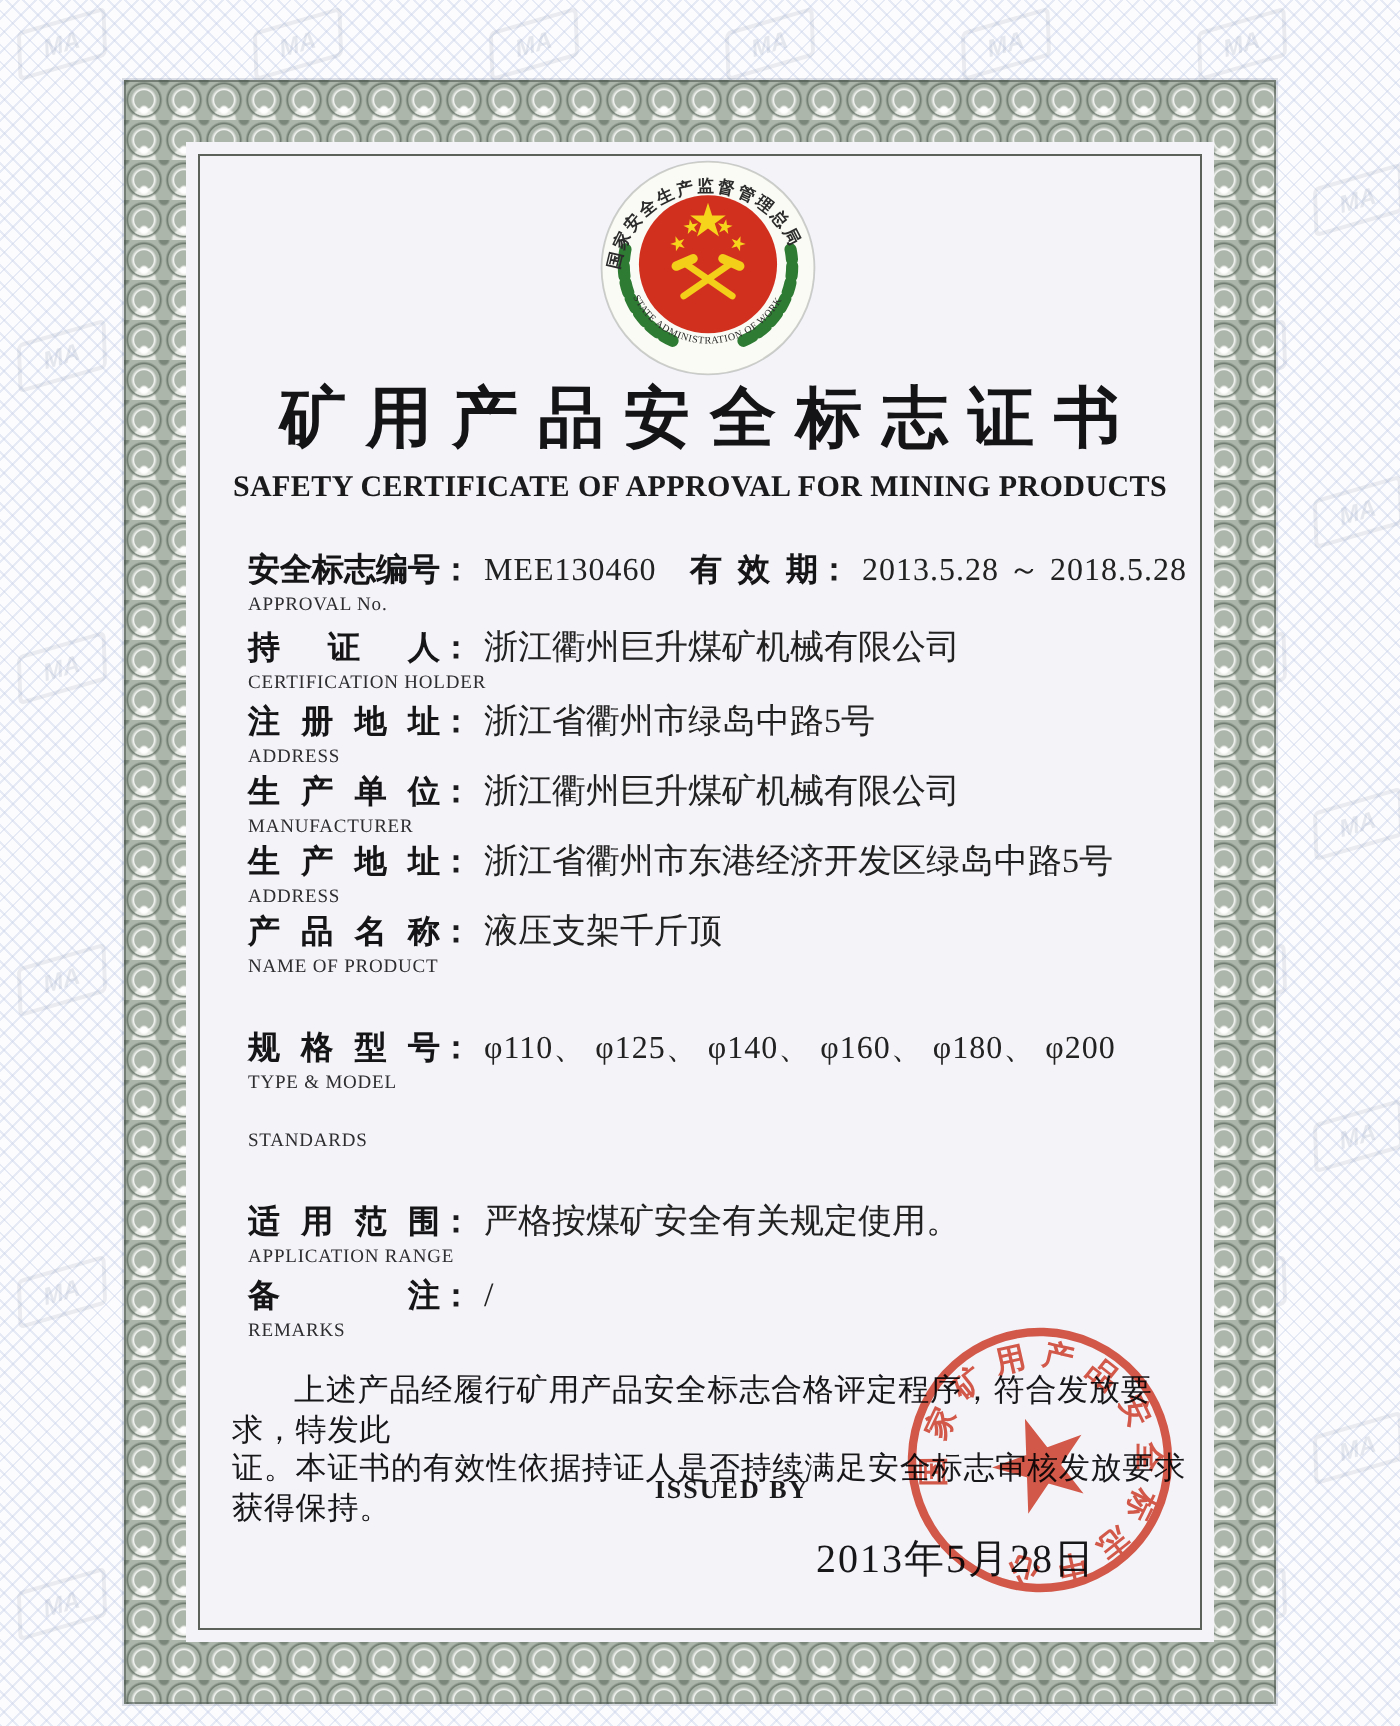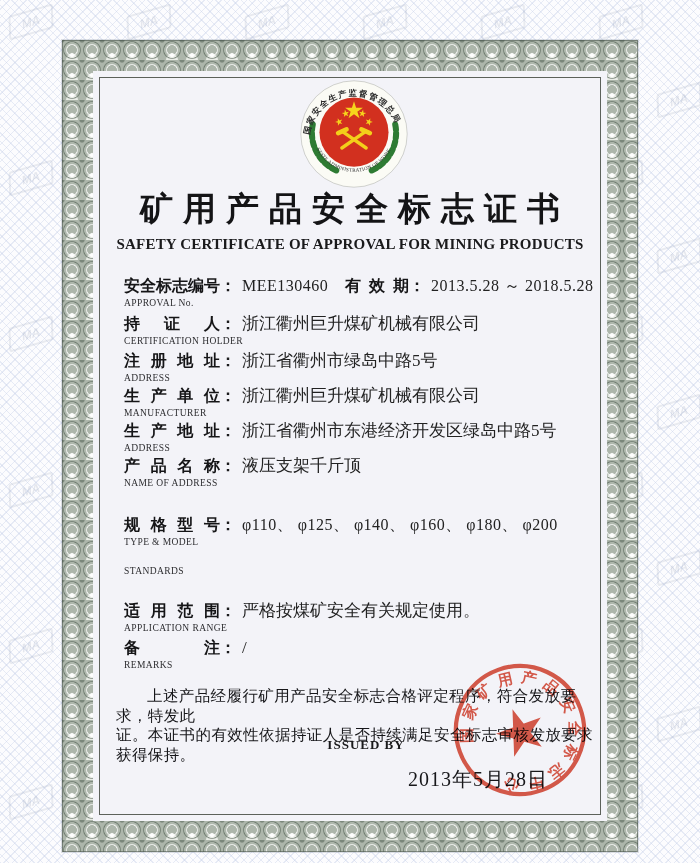--- a/index.html
+++ b/index.html
@@ -205,21 +205,21 @@
       <div class="en">MANUFACTURER</div>
     </div>
 
     <div class="row" style="top:421px">
       <div class="cn"><span class="lbl w96">生产地址</span><span class="colon">：</span><span class="val">浙江省衢州市东港经济开发区绿岛中路5号</span></div>
       <div class="en">ADDRESS</div>
     </div>
 
     <div class="row" style="top:456px">
       <div class="cn"><span class="lbl w96">产品名称</span><span class="colon">：</span><span class="val">液压支架千斤顶</span></div>
-      <div class="en">NAME OF ADDRESS</div>
+      <div class="en">NAME OF PRODUCT</div>
     </div>
 
     <div class="row" style="top:515px">
       <div class="cn"><span class="lbl w96">规格型号</span><span class="colon">：</span><span class="val num">φ110、 φ125、 φ140、 φ160、 φ180、 φ200</span></div>
       <div class="en">TYPE &amp; MODEL</div>
     </div>
 
     <div class="row" style="top:564px">
       <div class="en">STANDARDS</div>
     </div>

